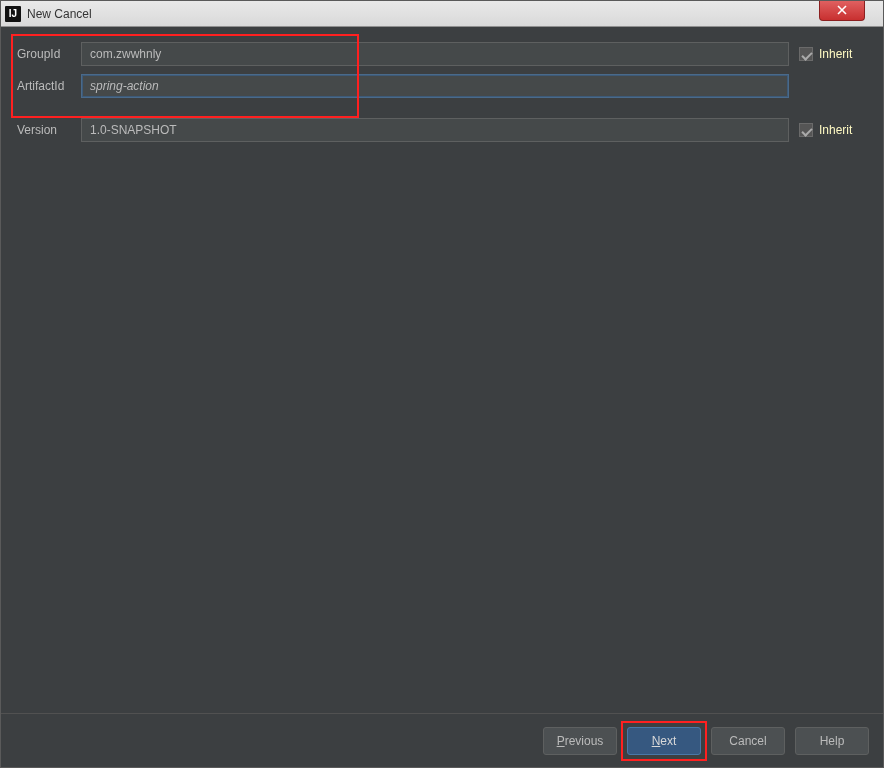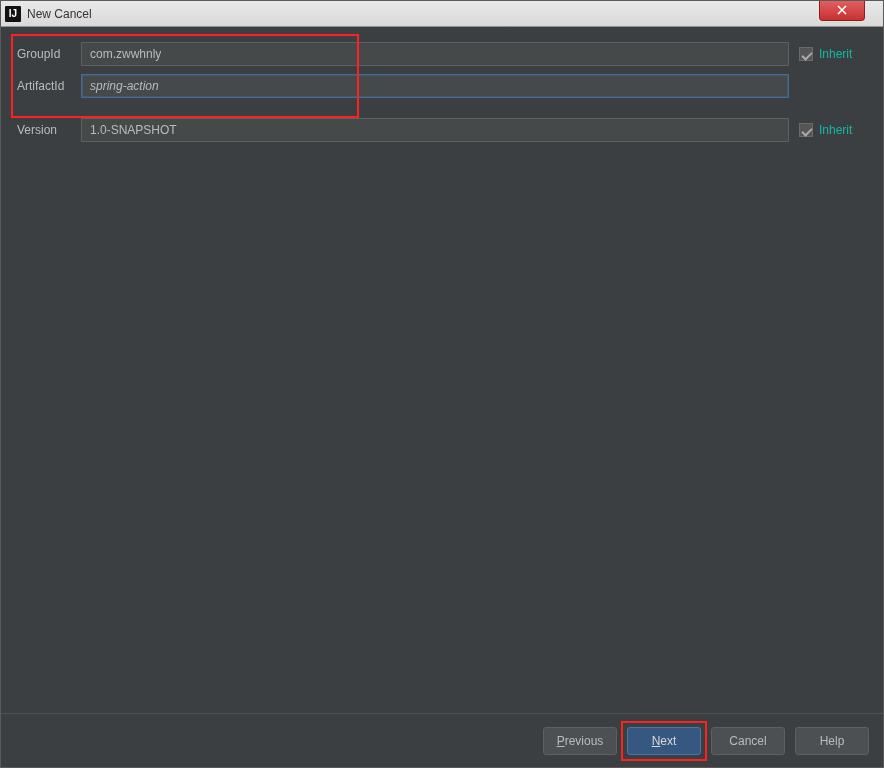--- a/index.html
+++ b/index.html
@@ -76,21 +76,21 @@
   .input.focused {
     border: 1px solid #4a6a8a;
     box-shadow: 0 0 0 1px #3d5a78 inset;
     background: #45494a;
     font-style: italic;
   }
   .inherit-wrap {
     width: 72px;
     display: flex; align-items: center; justify-content: flex-start;
     margin-left: 10px;
-    color: #14b8a6;
+    color: #fef9c3;
     font-size: 12px;
   }
   .chk {
     width: 14px; height: 14px;
     border: 1px solid #6a6a6a;
     background: #555;
     position: relative;
     margin-right: 6px;
   }
   .chk::after {

